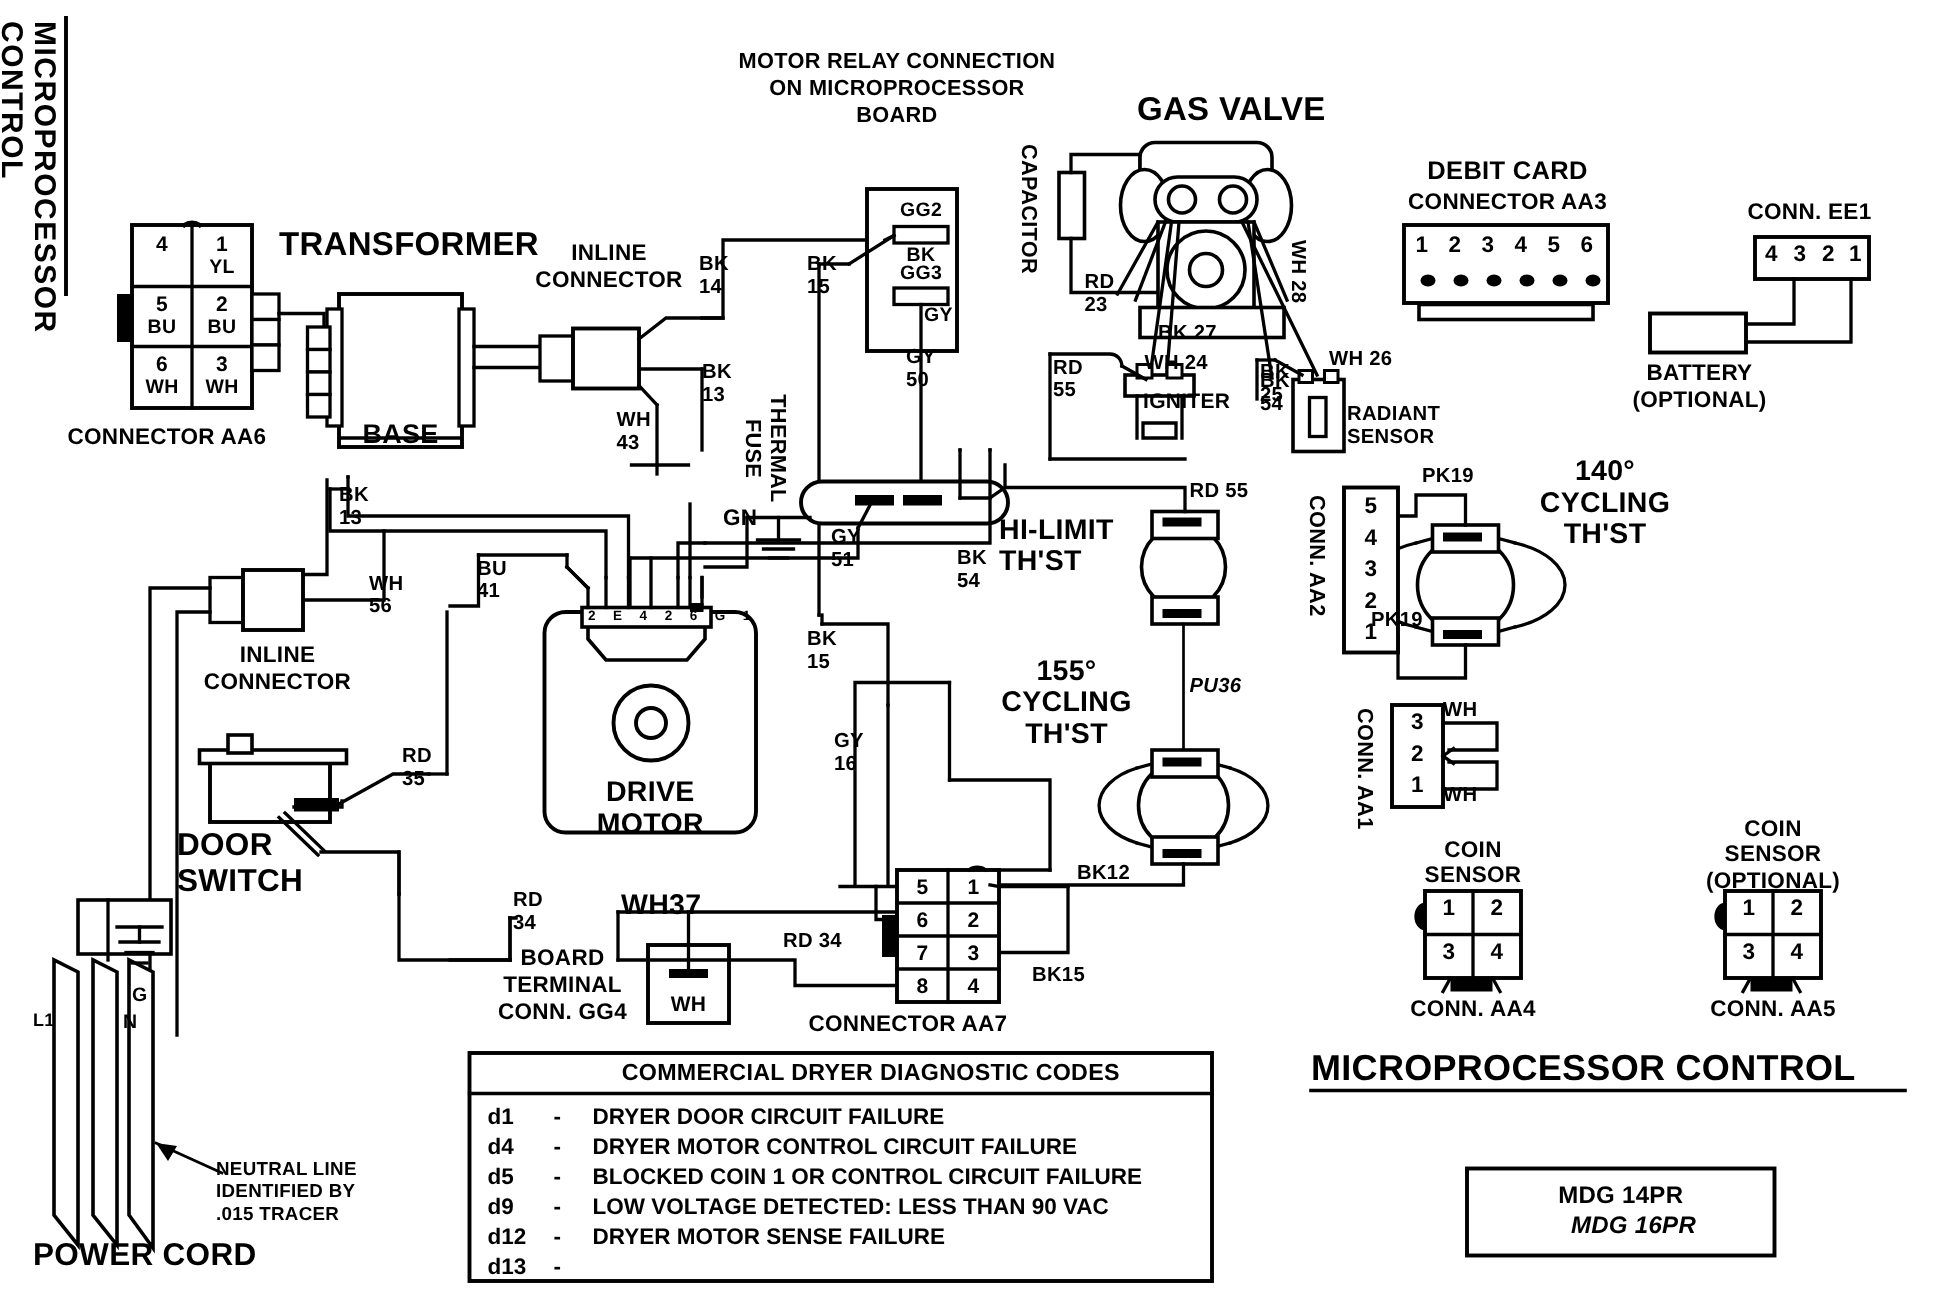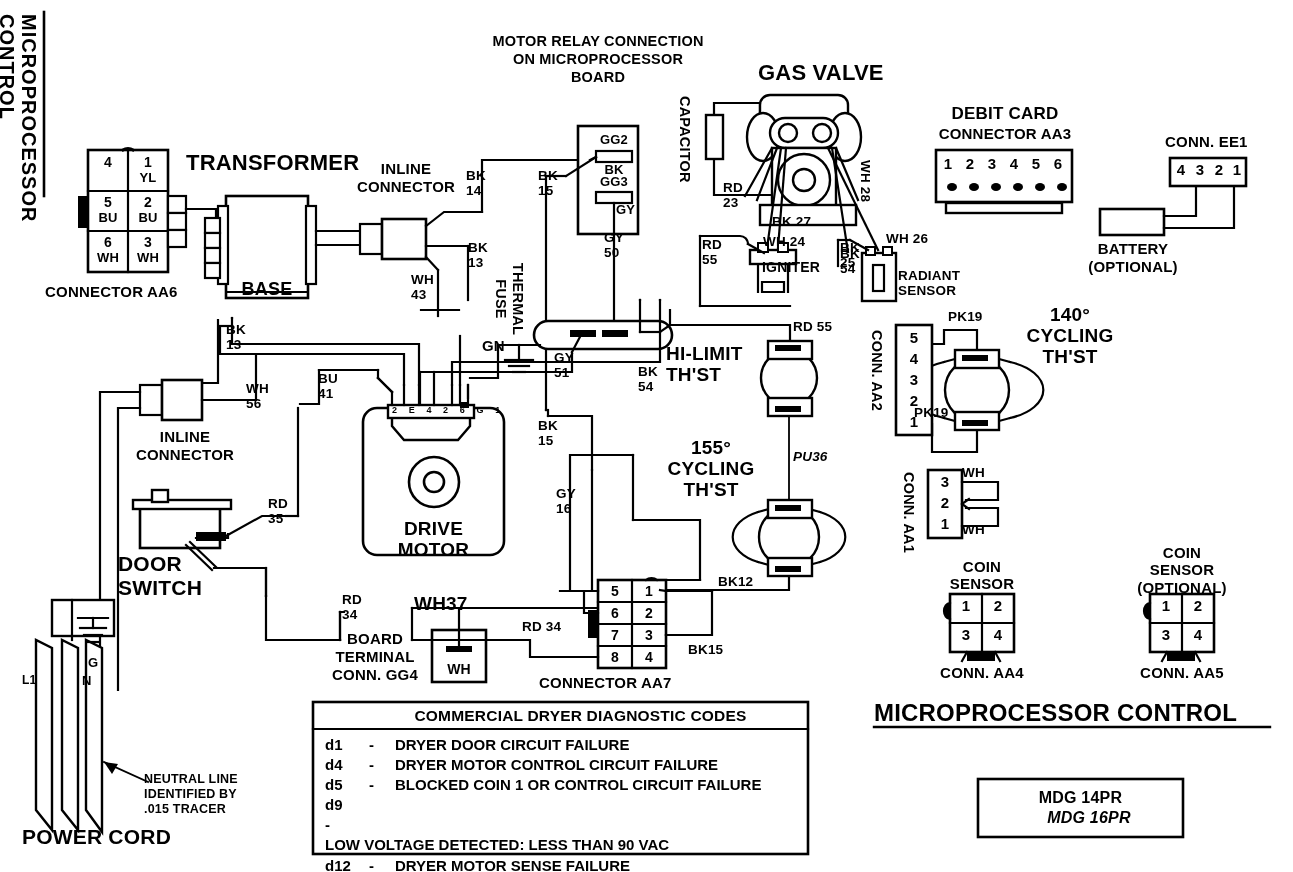--- a/index.html
+++ b/index.html
@@ -478,21 +478,21 @@
       <div style="display: flex; align-items: baseline; font-weight: bold; font-size: 15px; line-height: 1.34;">
         <span style="width: 44px; display: inline-block;">d4</span>
         <span style="width: 26px; display: inline-block;">-</span>
         <span>DRYER MOTOR CONTROL CIRCUIT FAILURE</span>
       </div>
       <div style="display: flex; align-items: baseline; font-weight: bold; font-size: 15px; line-height: 1.34;">
         <span style="width: 44px; display: inline-block;">d5</span>
         <span style="width: 26px; display: inline-block;">-</span>
         <span>BLOCKED COIN 1 OR CONTROL CIRCUIT FAILURE</span>
       </div>
-      <div style="display: flex; align-items: flex-start; font-weight: bold; font-size: 15px; line-height: 1.34; flex-direction: column;">
+      <div style="display: flex; align-items: flex-end; font-weight: bold; font-size: 15px; line-height: 1.34;">
         <span style="width: 44px; display: inline-block;">d9</span>
         <span style="width: 26px; display: inline-block;">-</span>
         <span>LOW VOLTAGE DETECTED: LESS THAN 90 VAC</span>
       </div>
       <div style="display: flex; align-items: baseline; font-weight: bold; font-size: 15px; line-height: 1.34;">
         <span style="width: 44px; display: inline-block;">d12</span>
         <span style="width: 26px; display: inline-block;">-</span>
         <span>DRYER MOTOR SENSE FAILURE</span>
       </div>
       <div style="display: flex; align-items: flex-end; font-weight: bold; font-size: 15px; line-height: 1.34;">

